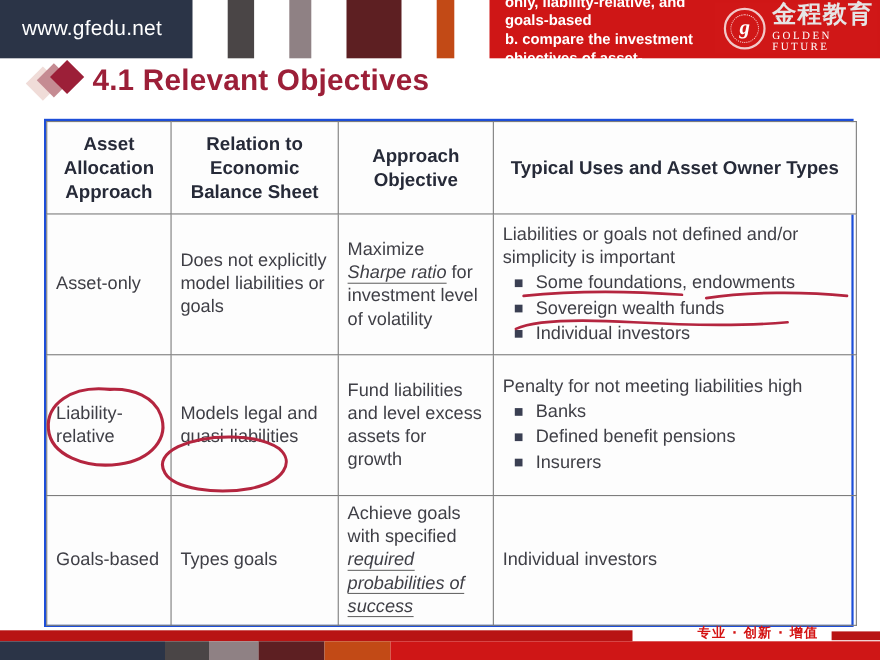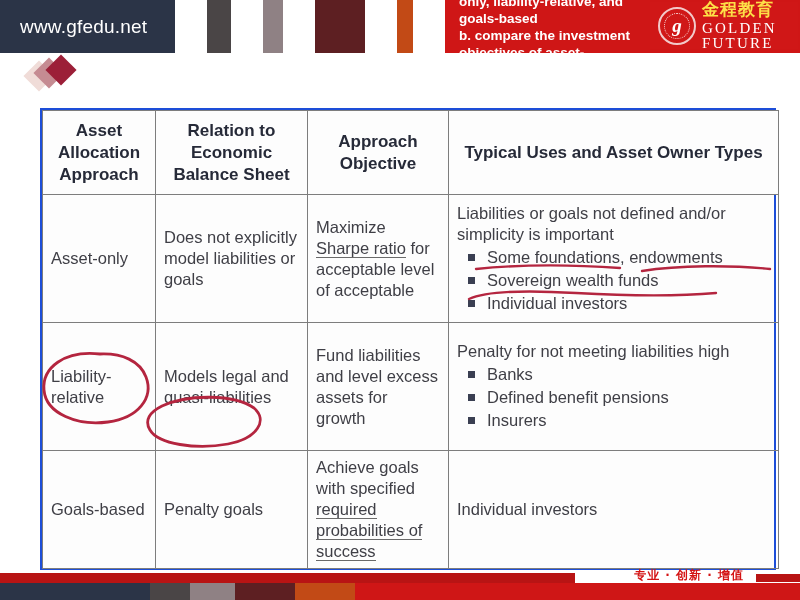--- a/index.html
+++ b/index.html
@@ -54,25 +54,25 @@
     border-radius:50%; border:1px dotted #f7dada;
   }
   .logo-badge-g {
     position:absolute; left:0; top:0; width:100%; height:100%;
     display:flex; align-items:center; justify-content:center;
     color:#ffffff; font-family:"Liberation Serif", serif;
     font-size:19px; font-style:italic; font-weight:bold;
   }
   .logo-text { display:flex; flex-direction:column; line-height:1; }
   .logo-cn {
-    color:#fde047; font-size:17px; font-weight:bold; letter-spacing:1px;
+    color:#e5e5e5; font-size:22px; font-weight:bold; letter-spacing:1px;
     font-family:"DejaVu Sans", sans-serif;
   }
   .logo-en {
-    color:#ffffff; font-size:15px; letter-spacing:2.2px; margin-top:3px;
+    color:#ffffff; font-size:10px; letter-spacing:2.2px; margin-top:3px;
     font-family:"Liberation Serif", serif;
   }
 
   
   .title-row {
     position:absolute; left:28px; top:52px; height:42px;
     display:flex; align-items:center; gap:0;
   }
   .diamonds { position:relative; width:56px; height:32px; flex:none; }
   .dia { position:absolute; width:22px; height:22px; transform:rotate(45deg); }
@@ -107,21 +107,21 @@
     background:#fdfdfd;
   }
   .row-head { height:84px; }
   .row-1 { height:128px; }
   .row-2 { height:128px; }
   .row-3 { height:118px; }
 
   td.body-cell { vertical-align:top; padding-top:9px; }
   td.mid-cell  { vertical-align:middle; }
 
-  .u-line { border-bottom:1.5px solid #6a6a6a; padding-bottom:0px; }
+  .u-line { border-bottom:1.5px solid #6a6a6a; padding-bottom:0px;font-style:italic; }
 
   ul.bullets { list-style:none; margin:1px 0 0 4px; }
   ul.bullets li {
     position:relative; padding-left:26px; line-height:23px;
   }
   ul.bullets li .sq {
     position:absolute; left:7px; top:8px; width:7px; height:7px;
     background:#3a3f52; display:block;
   }
 
@@ -186,20 +186,21 @@
     </div>
   </div>
 </div>
 
 <div class="title-row">
   <div class="diamonds">
     <span class="dia dia-1"></span>
     <span class="dia dia-2"></span>
     <span class="dia dia-3"></span>
   </div>
+  <span class="title-text">4.1 Relevant Objectives</span>
 </div>
 
 <div class="tbl-wrap">
   <table class="main">
     <colgroup>
       <col class="c1">
         <col class="c2">
         <col class="c3">
         <col class="c4">
     </colgroup>
@@ -210,21 +211,21 @@
         <td>Approach Objective</td>
         <td>Typical Uses and Asset Owner Types</td>
       </tr>
     </thead>
     <tbody>
 
       <tr class="row-1">
         <td class="mid-cell">Asset-only</td>
         <td class="body-cell">Does not explicitly model liabilities or goals</td>
         <td class="body-cell">
-          <span>Maximize </span><span class="u-line">Sharpe ratio</span><span> for acceptable level of acceptable</span>
+          <span>Maximize </span><span class="u-line">Sharpe ratio</span><span> for investment level of volatility</span>
         </td>
         <td class="body-cell">
           <div>Liabilities or goals not defined and/or simplicity is important</div>
           <ul class="bullets">
             <li><span class="sq"></span><span>Some foundations, endowments</span></li>
             <li><span class="sq"></span><span>Sovereign wealth funds</span></li>
             <li><span class="sq"></span><span>Individual investors</span></li>
           </ul>
         </td>
       </tr>
@@ -238,21 +239,21 @@
           <ul class="bullets">
             <li><span class="sq"></span><span>Banks</span></li>
             <li><span class="sq"></span><span>Defined benefit pensions</span></li>
             <li><span class="sq"></span><span>Insurers</span></li>
           </ul>
         </td>
       </tr>
 
       <tr class="row-3">
         <td class="mid-cell">Goals-based</td>
-        <td class="mid-cell">Penalty goals</td>
+        <td class="mid-cell">Types goals</td>
         <td class="body-cell">
           <span>Achieve goals with specified </span><span class="u-line">required probabilities of success</span>
         </td>
         <td class="mid-cell">Individual investors</td>
       </tr>
     </tbody>
   </table>
 
   <div class="ink" style="left:432px; top:152px;">
     <svg width="300" height="14" viewBox="0 0 300 14">

